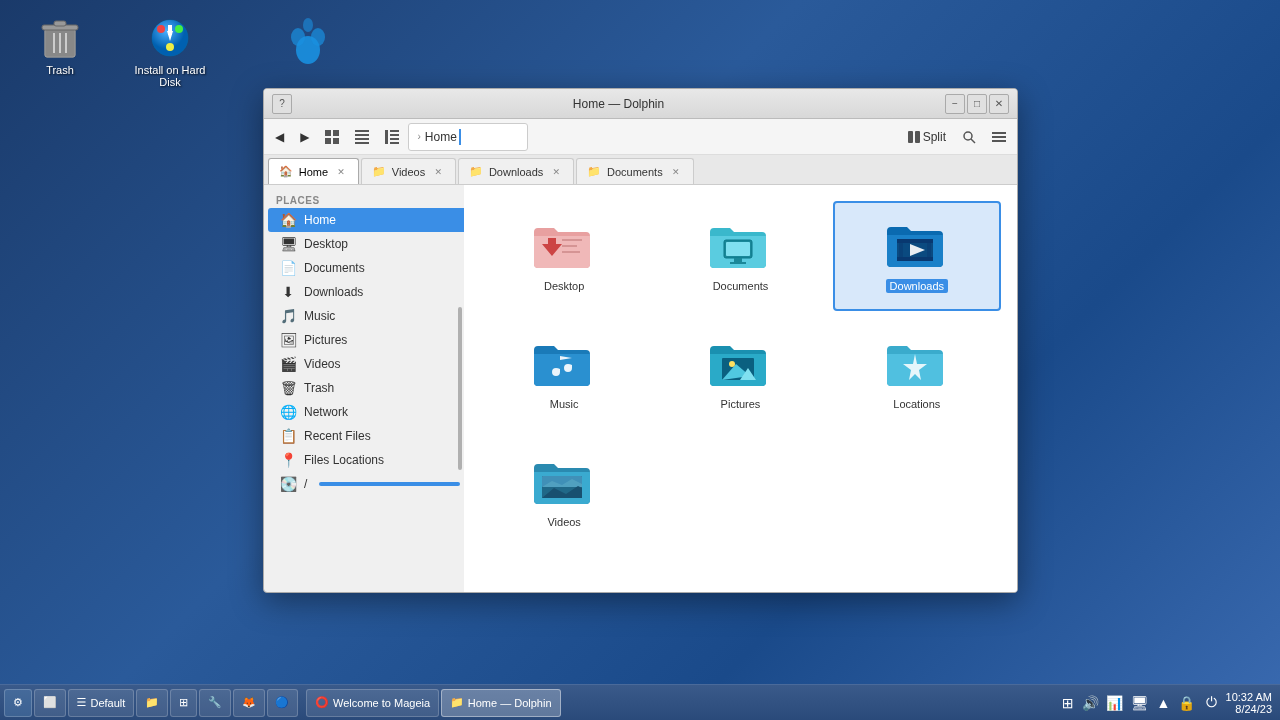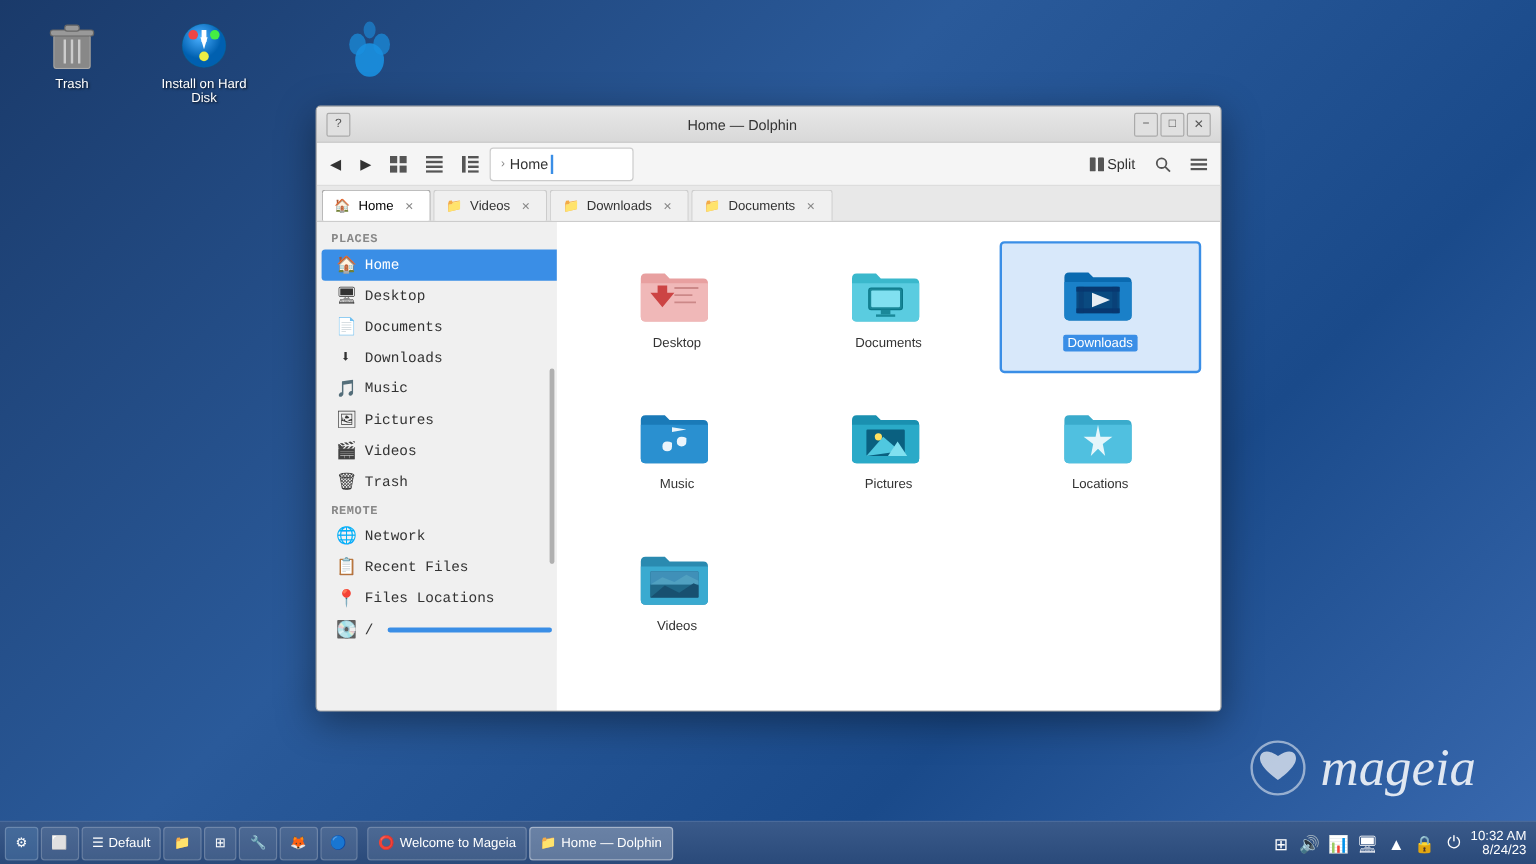--- a/index.html
+++ b/index.html
@@ -247,21 +247,20 @@
     }
 
     
     .sidebar {
       width: 216px;
       background: #f0f0f0;
       border-right: 4px solid #404040;
       overflow-y: auto;
       flex-shrink: 0;
       padding: 4px 0;
-      font-family: Liberation Mono, monospace;
     }
     .sidebar::-webkit-scrollbar { width: 6px; }
     .sidebar::-webkit-scrollbar-thumb { background: #ccc; border-radius: 3px; }
 
     .sidebar-section-header {
       font-size: 10px;
       color: #888;
       font-weight: 600;
       padding: 6px 12px 2px;
       text-transform: uppercase;
@@ -427,27 +426,20 @@
     <div style="width:60px; height:60px; display:flex; align-items:center; justify-content:center;">
       <svg width="50" height="50" viewBox="0 0 50 50">
         <ellipse cx="25" cy="35" rx="12" ry="14" fill="#1a90e0" opacity="0.9"></ellipse>
         <ellipse cx="15" cy="22" rx="7" ry="9" fill="#1a90e0" opacity="0.7"></ellipse>
         <ellipse cx="35" cy="22" rx="7" ry="9" fill="#1a90e0" opacity="0.7"></ellipse>
         <ellipse cx="25" cy="10" rx="5" ry="7" fill="#1a90e0" opacity="0.6"></ellipse>
       </svg>
     </div>
   </div>
 
-  <div style="position:absolute; bottom:55px; right:50px; display:flex; align-items:center; gap:10px; opacity:0.85;">
-    <svg width="50" height="50" viewBox="0 0 50 50">
-      <circle cx="25" cy="25" r="22" fill="none" stroke="white" stroke-width="2" opacity="0.6"></circle>
-      <path d="M25 35 C25 35 10 25 10 17 C10 12 15 8 25 15 C35 8 40 12 40 17 C40 25 25 35 25 35Z" fill="white" opacity="0.8"></path>
-    </svg>
-    <span style="font-size:44px; color:white; font-style:italic; font-weight:300; font-family:serif;">mageia</span>
-  </div>
 
   <div class="dolphin-window">
 
     <div class="window-titlebar">
       <div class="win-btn win-help">?</div>
       <div class="window-title">Home — Dolphin</div>
       <div class="window-controls">
         <div class="win-btn">−</div>
         <div class="win-btn">□</div>
         <div class="win-btn close">✕</div>
@@ -566,21 +558,20 @@
           </div>
           <div class="sidebar-item">
             <span class="sidebar-item-icon">🎬</span>
             <span>Videos</span>
           </div>
           <div class="sidebar-item">
             <span class="sidebar-item-icon">🗑</span>
             <span>Trash</span>
           </div>
 
-          <div class="sidebar-section-header">Remote</div>
           <div class="sidebar-item">
             <span class="sidebar-item-icon">🌐</span>
             <span>Network</span>
           </div>
 
           <div class="sidebar-item">
             <span class="sidebar-item-icon">📋</span>
             <span>Recent Files</span>
           </div>
           <div class="sidebar-item">

